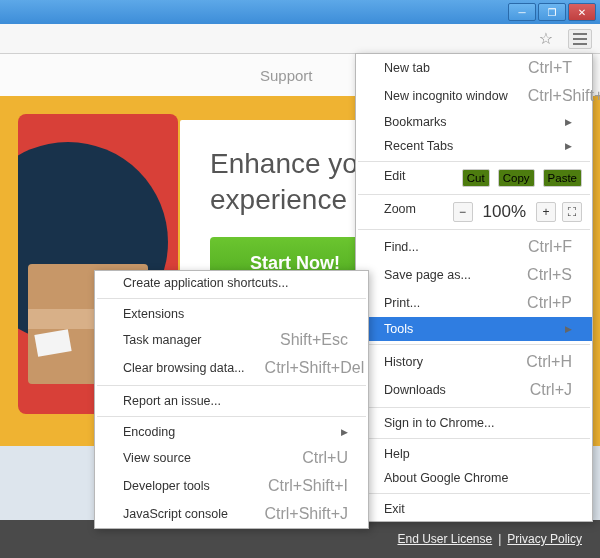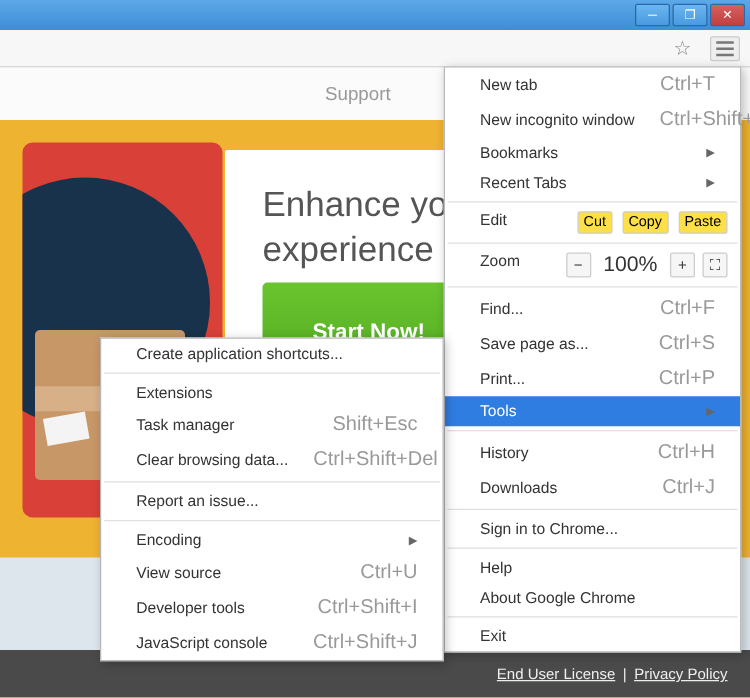--- a/index.html
+++ b/index.html
@@ -14,34 +14,34 @@
 .page{position:relative;height:calc(100% - 54px)}
 .topnav{height:42px;background:#fbfbfb;display:flex;align-items:center;padding-left:260px;color:#999;font-size:15px}
 .hero{background:#efb332;height:350px;position:relative;padding:18px 0 0 18px}
 .illus{width:160px;height:300px;background:#d84038;border-radius:8px;position:relative;overflow:hidden}
 .circle{position:absolute;top:28px;left:-50px;width:200px;height:200px;background:#18324b;border-radius:50%}
 .box{position:absolute;top:150px;left:10px;width:120px;height:120px;background:#c79768;border-radius:4px}
 .tape{position:absolute;top:195px;left:10px;width:120px;height:20px;background:#d8b088}
 .label{position:absolute;top:218px;left:18px;width:34px;height:22px;background:#f4f4f4;transform:rotate(-10deg)}
 .card{position:absolute;top:24px;left:180px;background:#fff;padding:26px 30px 34px;border-radius:2px}
 .card h1{font-size:28px;font-weight:400;color:#555;line-height:1.3}
-.cta{margin-top:7px;background:linear-gradient(to bottom,#6bc52f,#4ea820);color:#fff;border:none;padding:29px 40px;font-size:18px;font-weight:bold;border-radius:4px;cursor:pointer}
+.cta{margin-top:18px;background:linear-gradient(to bottom,#6bc52f,#4ea820);color:#fff;border:none;padding:16px 40px;font-size:18px;font-weight:bold;border-radius:4px;cursor:pointer}
 .footer{position:absolute;bottom:0;left:0;right:0;height:38px;background:#4a4a4a;display:flex;justify-content:flex-end;align-items:center;padding-right:18px;color:#eee;font-size:12px;gap:6px}
 .footer a{color:#eee;text-decoration:underline}
 .menu{position:absolute;background:#fff;border:1px solid #b8b8b8;box-shadow:2px 2px 8px rgba(0,0,0,.25);font-size:12.5px;color:#333}
 .menu .item{display:flex;justify-content:space-between;align-items:center;padding:5px 20px 5px 28px;white-space:nowrap}
 .menu .item.sel{background:#2f7de1;color:#fff}
 .menu .sep{height:1px;background:#e0e0e0;margin:3px 2px}
 .menu .sc{color:#999;font-size:16px;margin-left:20px}
 .menu .arrow{color:#666;font-size:9px}
 #mainmenu{top:53px;right:7px;width:238px}
-#submenu{top:270px;left:80px;width:275px}
+#submenu{top:270px;left:94px;width:275px}
 .editrow{display:flex;align-items:flex-start;padding:4px 10px 4px 28px;gap:8px}
 .editrow .lbl{flex:1}
-.ebtn{border:1px solid #ccc;background:#fde047;padding:2px 4px;font-size:11.5px;border-radius:2px}
+.ebtn{border:1px solid #ccc;background:#4d7c0f;padding:2px 4px;font-size:11.5px;border-radius:2px}
 .zoomrow{display:flex;align-items:flex-start;padding:4px 10px 4px 28px;gap:6px}
 .zoomrow .lbl{flex:1}
 .zbtn{border:1px solid #ccc;background:#f6f6f6;width:20px;height:20px;font-size:12px;display:flex;align-items:center;justify-content:center;border-radius:2px}
 .zval{font-size:17px;padding:0 4px}
 .wm{position:absolute;top:200px;left:160px;font-size:72px;color:rgba(0,0,0,.06);font-weight:300;pointer-events:none;letter-spacing:2px}
 </style>
 </head>
 <body>
 
 <div class="titlebar">

